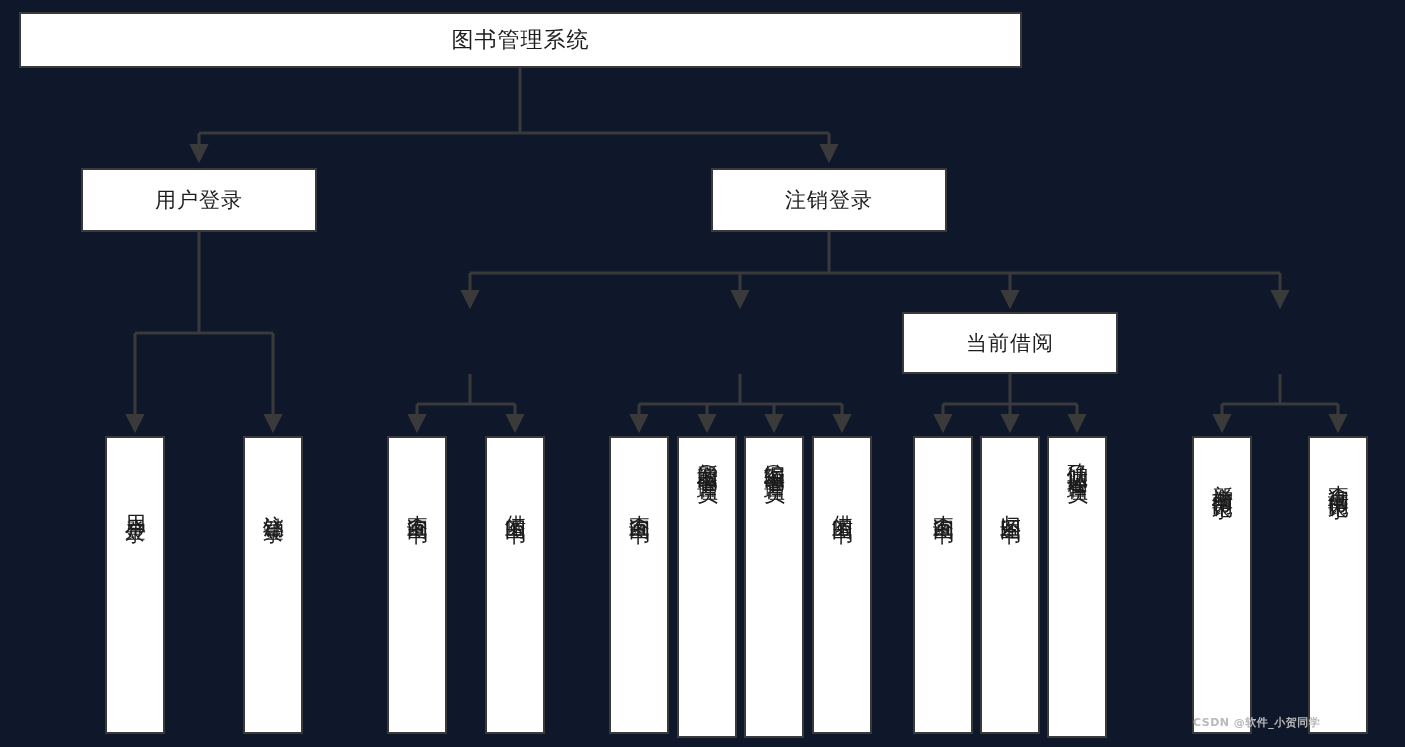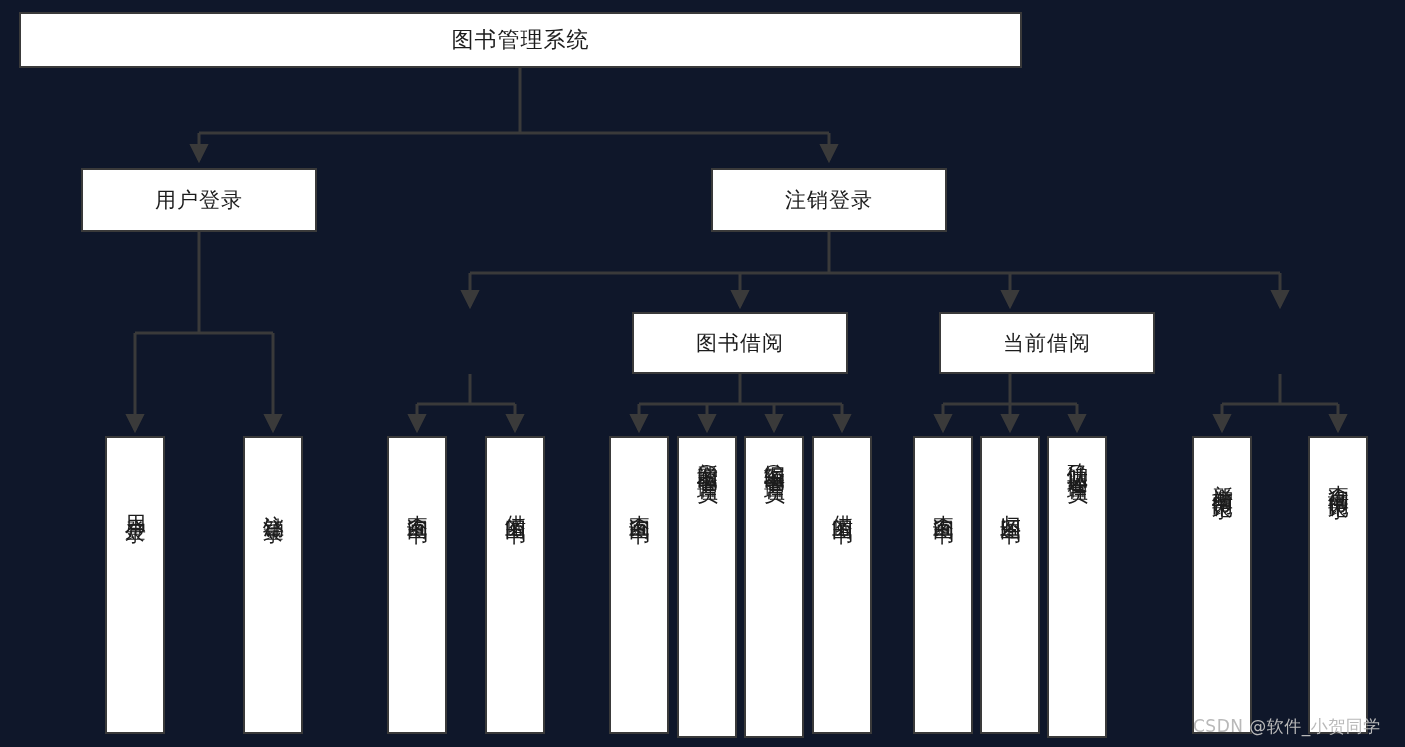--- a/index.html
+++ b/index.html
@@ -58,25 +58,26 @@
     writing-mode: vertical-rl;
     text-orientation: upright;
     letter-spacing: 3px;
     line-height: 1.0;
     white-space: nowrap;
     display: block;
   }
   .watermark {
     position: absolute;
     color: #b9b9b9;
-    font-size: 17px;
+    font-size: 11px;
     letter-spacing: 0.5px;
     white-space: nowrap;
     z-index: 3;
     user-select: none;
+    font-weight: bold;
   }
 </style>
 </head>
 <body>
 
 <div id="canvas">
 
   <svg id="connectors" viewBox="0 0 1405 747" xmlns="http://www.w3.org/2000/svg">
     <defs>
       <marker id="arrow" viewBox="0 0 12 12" refX="10" refY="6" markerWidth="6.5" markerHeight="6.5" orient="auto-start-reverse">
@@ -131,24 +132,21 @@
     <span>图书管理系统</span>
   </div>
 
   <div class="node h" style="left:81px; top:168px; width:236px; height:64px;">
     <span>用户登录</span>
   </div>
   <div class="node h" style="left:711px; top:168px; width:236px; height:64px;">
     <span>注销登录</span>
   </div>
 
-  <div class="node h" style="left:632px; top:312px; width:216px; height:62px;">
-    <span>图书借阅</span>
-  </div>
-  <div class="node h" style="left:939px; top:312px; width:216px; height:62px;">
+  <div class="node h" style="left:902px; top:312px; width:216px; height:62px;">
     <span>当前借阅</span>
   </div>
 
   <div class="node v" style="left:105px; top:436px; width:60px; height:298px; padding-top:60px;">
     <span class="vtext">用户登录</span>
   </div>
   <div class="node v" style="left:243px; top:436px; width:60px; height:298px; padding-top:60px;">
     <span class="vtext">注销登录</span>
   </div>
 

